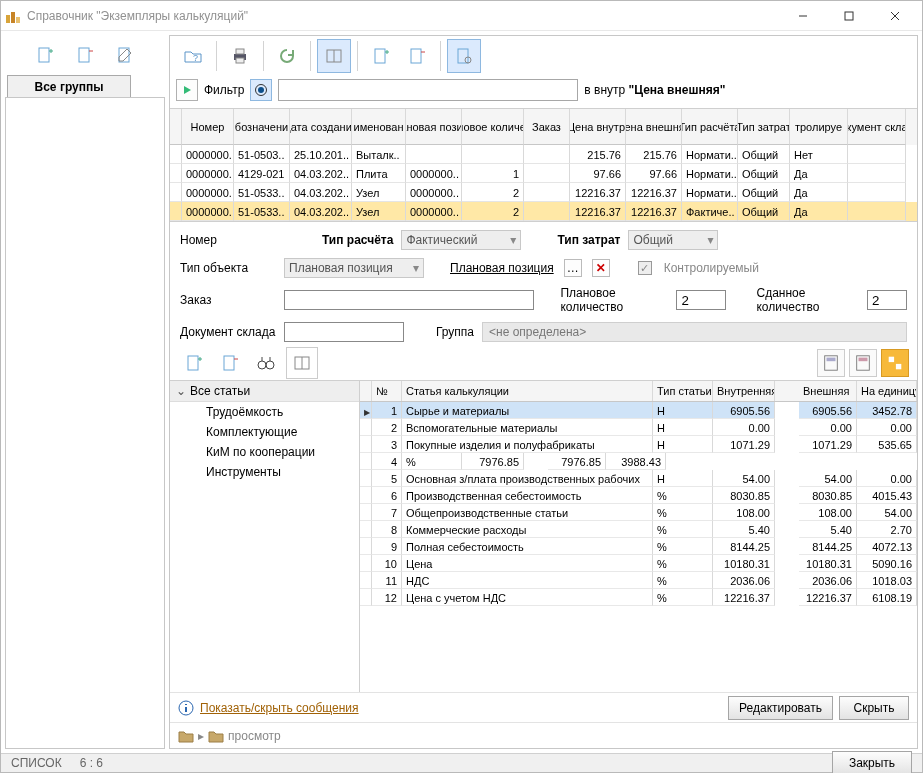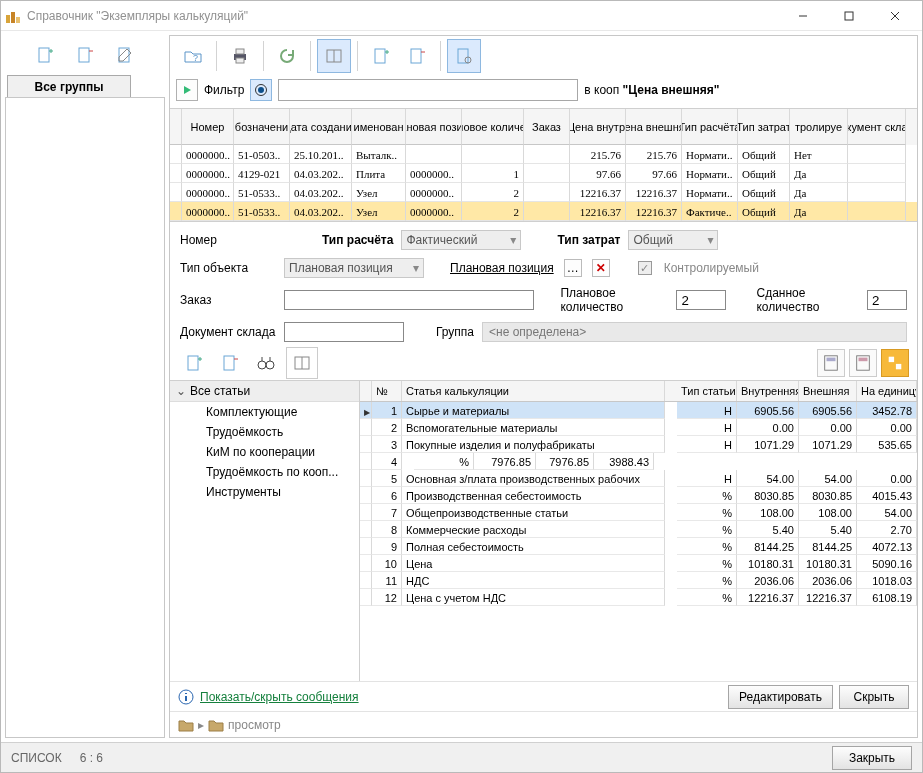--- a/index.html
+++ b/index.html
@@ -29,21 +29,21 @@
   .radio-dot { width:6px;height:6px;border-radius:50%;background:#0d4f8b;}
   .filter-input { flex: 0 0 300px; height: 22px; border: 1px solid #a7a7a7; padding: 0 4px; }
   .filter-label { font-size: 12px; }
   .filter-label b { font-weight: bold; }
   
   .toptable { border-top: 1px solid #cfcfcf; border-bottom: 1px solid #cfcfcf; }
   .tt-header, .tt-row { display: flex; }
   .tt-header { background: #f5f5f5; }
   .tt-cell { border-right: 1px solid #d9d9d9; padding: 3px 4px; overflow: hidden; white-space: nowrap; text-overflow: clip; font-size: 11px; }
   .tt-header .tt-cell { border-bottom: 1px solid #c7c7c7; text-align: center; height: 36px; display:flex; align-items:center; justify-content:center; }
-  .tt-row .tt-cell { border-bottom: 1px solid #e5e5e5; height: 19px; line-height: 14px; font-family: Liberation Serif, serif; }
+  .tt-row .tt-cell { border-bottom: 1px solid #e5e5e5; height: 19px; line-height: 14px; }
   .tt-row.sel { background: #ffe8a6; }
   .tt-row.sel .tt-cell { background: #ffe8a6; }
   .num { text-align: right; }
   .c0{width:12px;flex:0 0 12px;} .c1{width:52px;} .c2{width:56px;} .c3{width:62px;} .c4{width:54px;} .c5{width:56px;} .c6{width:62px;} .c7{width:46px;} .c8{width:56px;} .c9{width:56px;} .c10{width:56px;} .c11{width:52px;} .c12{width:58px;} .c13{width:58px;}
   .c0.hdr{font-size:9px;color:#777;}
   
   .details { padding: 8px 10px 4px 10px; display: grid; grid-template-columns: 96px 1fr; row-gap: 8px; column-gap: 8px; align-items: center; }
   .details label { font-size: 12px; }
   .row-flex { display:flex; align-items:center; gap:8px; }
   .txt { height: 20px; border: 1px solid #888; padding: 0 4px; background:#fff; }
@@ -65,32 +65,32 @@
   .tree { width:190px; border-right:1px solid #cfcfcf; overflow:hidden; }
   .tree-root { background:#eee; padding:3px 6px; display:flex; align-items:center; gap:4px; border-bottom:1px solid #ddd;}
   .tree-item { padding:3px 6px 3px 36px; }
   .tree-chevron{display:inline-block;width:10px;text-align:center;color:#555;}
   .articles { flex:1; display:flex; flex-direction:column; }
   .art-header, .art-row { display:flex; }
   .art-header { background:#f5f5f5; border-bottom:1px solid #c7c7c7; }
   .art-cell { border-right:1px solid #d9d9d9; padding:2px 4px; font-size:11px; overflow:hidden; white-space:nowrap; }
   .art-header .art-cell { height:20px; display:flex; align-items:center; }
   .art-row .art-cell { border-bottom:1px solid #e8e8e8; height:17px; line-height:14px; }
-  .ac0{width:12px;flex:0 0 12px;} .ac1{width:30px;text-align:right;} .ac2{flex:1;} .ac3{width:60px;text-align:right;margin-left:12px;} .ac4{width:62px;text-align:right;} .ac5{width:58px;text-align:right;} .ac6{width:60px;text-align:right;}
+  .ac0{width:12px;flex:0 0 12px;} .ac1{width:30px;text-align:right;} .ac2{flex:1;} .ac3{width:60px;text-align:left;} .ac4{width:62px;text-align:right;} .ac5{width:58px;text-align:right;margin-left:24px;} .ac6{width:60px;text-align:right;}
   .art-row.sel .art-cell{ background:#cfe3f7; }
   .art-row.sel .ac0::before{content:"▶"; font-size:8px; color:#333; }
   
   .msgrow { height:30px; display:flex; align-items:center; padding:0 8px; gap:6px; border-top:1px solid #e3e3e3;}
-  .msglink { color:#15803d; }
+  .msglink { color:#a16207; }
   .msgrow .spacer{flex:1;}
   .btn { height:24px; min-width:96px; border:1px solid #a5a5a5; background:linear-gradient(#fdfdfd,#e3e3e3); font-size:12px; display:flex; align-items:center; justify-content:center; padding: 0 10px;}
   .folder-row { height:26px; display:flex; align-items:center; gap:4px; padding:0 8px; color:#888; border-top:1px solid #e3e3e3;}
   .folder-row svg{width:16px;height:14px;}
   
-  .statusbar { height:30px; background:#f0f0f0; border-top:1px solid #d0d0d0; display:flex; align-items:center; padding:0 10px; gap:18px; color:#666;}
+  .statusbar { height:19px; background:#f0f0f0; border-top:1px solid #d0d0d0; display:flex; align-items:center; padding:0 10px; gap:18px; color:#666;}
   .statusbar .spacer{flex:1;}
   .close-btn { height:24px; min-width:80px; border:1px solid #a5a5a5; background:linear-gradient(#fdfdfd,#e3e3e3); font-size:12px;}
 </style>
 </head>
 <body>
 
 <div class="window">
 
   <div class="titlebar">
     <svg class="icon" viewBox="0 0 16 16">
@@ -205,21 +205,21 @@
               <path d="M2 1v8l7-4z" fill="#3b7"></path>
             </svg>
           </div>
         <span>Фильтр</span>
         <div class="radio">
             <div class="radio-inner">
               <div class="radio-dot"></div>
             </div>
           </div>
         <input class="filter-input" value="" style="">
-        <span class="filter-label"><span>в кооп</span> <b>"Цена внешняя"</b></span>
+        <span class="filter-label"><span>в внутр</span> <b>"Цена внешняя"</b></span>
       </div>
 
       <div class="toptable">
         <div class="tt-header">
           <div class="tt-cell c0 hdr"></div>
           <div class="tt-cell c1">Номер</div>
           <div class="tt-cell c2">бозначени</div>
           <div class="tt-cell c3">Дата создания</div>
           <div class="tt-cell c4">именован</div>
           <div class="tt-cell c5">Плановая позиция</div>
@@ -400,24 +400,23 @@
           </div>
       </div>
 
       <div class="split">
         <div class="tree">
           <div class="tree-root">
               <span class="tree-chevron">⌄</span>
               <span>Все статьи</span>
             </div>
           <div id="tree-body">
+              <div class="tree-item">Трудоёмкость</div>
               <div class="tree-item">Комплектующие</div>
-              <div class="tree-item">Трудоёмкость</div>
               <div class="tree-item">КиМ по кооперации</div>
-              <div class="tree-item">Трудоёмкость по кооп...</div>
               <div class="tree-item">Инструменты</div>
             </div>
         </div>
         <div class="articles">
           <div class="art-header">
             <div class="art-cell ac0"></div>
             <div class="art-cell ac1">№</div>
             <div class="art-cell ac2">Статья калькуляции</div>
             <div class="art-cell ac3">Тип статьи</div>
             <div class="art-cell ac4">Внутренняя</div>

